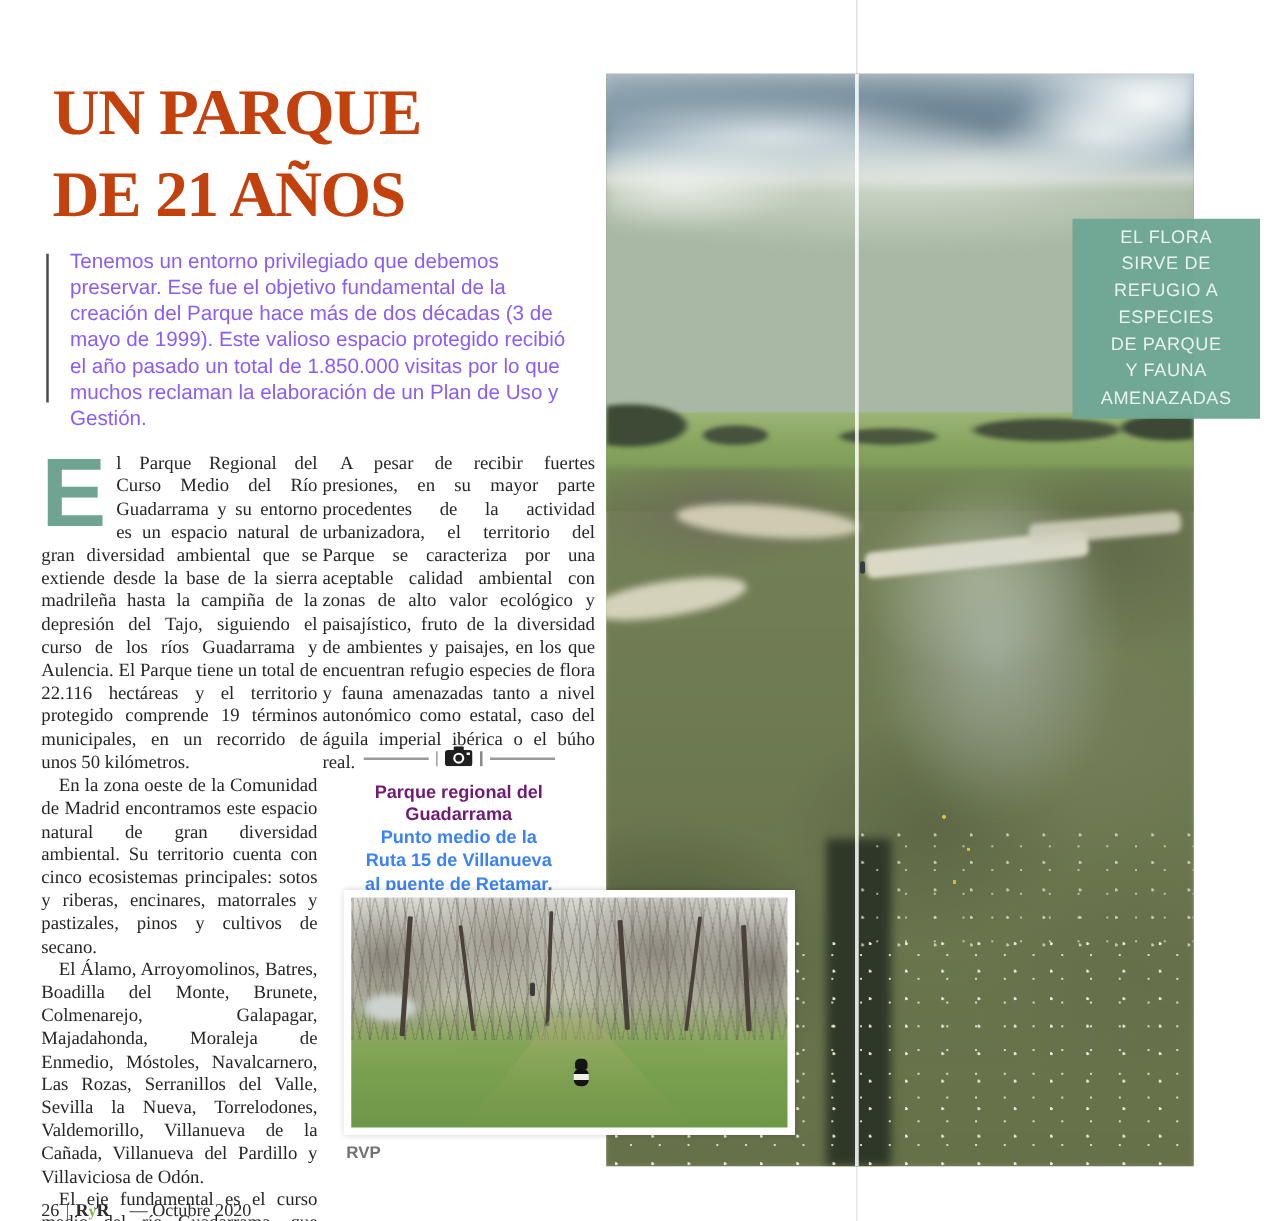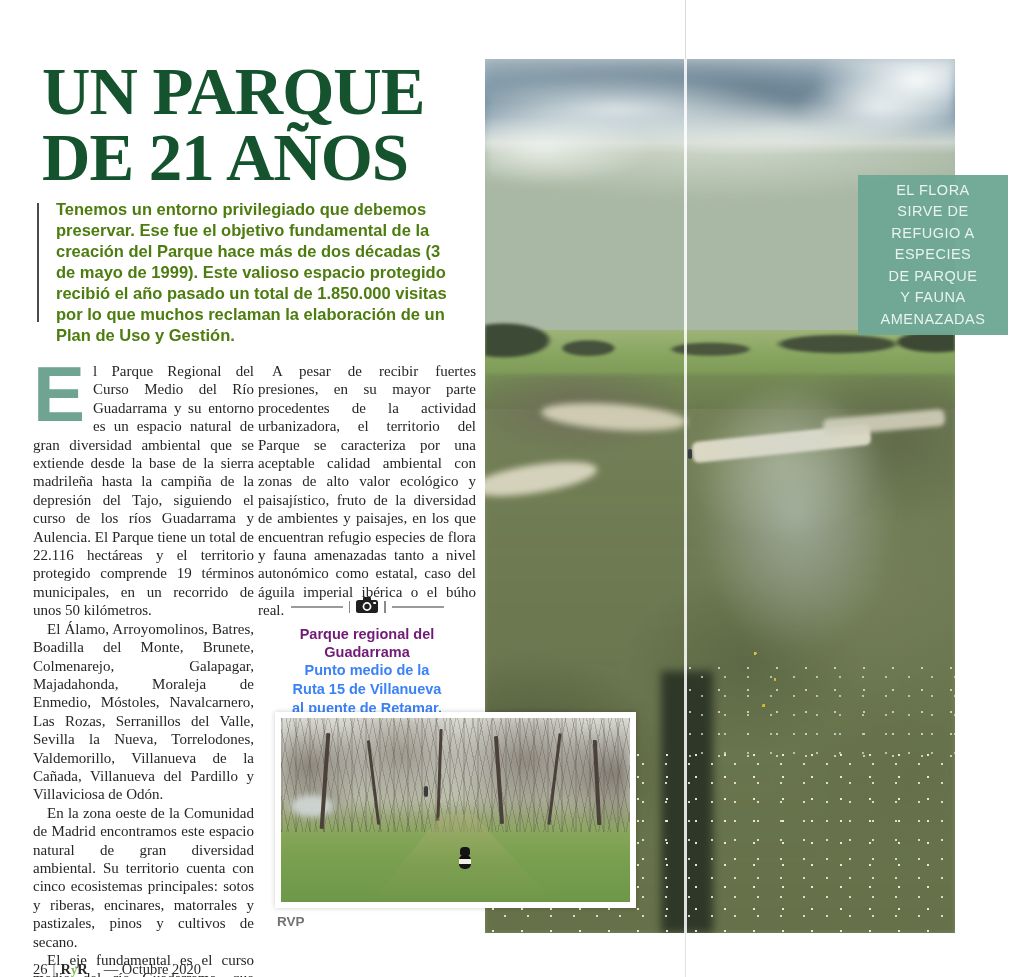--- a/index.html
+++ b/index.html
@@ -3,28 +3,28 @@
 <meta charset="utf-8">
 <style>
   html,body{margin:0;padding:0;}
   body{
     position:relative;width:1024px;height:977px;overflow:hidden;
     background:#ffffff;font-family:"Liberation Sans",sans-serif;
   }
   
   .headline{
     position:absolute;left:42px;top:58px;
-    font-family:"Liberation Serif",serif;font-weight:700;color:#14532d;
-    font-size:67px;line-height:66px;letter-spacing:-1px;
+    font-family:"Liberation Serif",serif;font-weight:700;color:#c2410c;
+    font-size:52px;line-height:66px;letter-spacing:-1px;
   }
   
   .lead-bar{position:absolute;left:37px;top:203px;width:2px;height:119px;background:#4a4a48;}
   .lead{
     position:absolute;left:56px;top:199px;width:404px;
-    font-weight:700;font-size:16.5px;line-height:21px;color:#4d7c0f;
+    font-weight:400;font-size:16.5px;line-height:21px;color:#8b5cf6;
   }
   
   .col{
     position:absolute;top:362px;
     font-family:"Liberation Serif",serif;font-size:15px;line-height:18.4px;
     color:#262624;text-align:justify;
   }
   .col1{left:33px;width:221px;}
   .col2{left:258px;width:218px;}
   .col p{margin:0;}
@@ -171,22 +171,22 @@
 <div class="headline">
   <div>UN PARQUE</div>
   <div>DE 21 AÑOS</div>
 </div>
 
 <div class="lead-bar"></div>
 <div class="lead">Tenemos un entorno privilegiado que debemos preservar. Ese fue el objetivo fundamental de la creación del Parque hace más de dos décadas (3 de mayo de 1999). Este valioso espacio protegido recibió el año pasado un total de 1.850.000 visitas por lo que muchos reclaman la elaboración de un Plan de Uso y Gestión.</div>
 
 <div class="col col1">
   <p><span class="dropcap">E</span><span>l Parque Regional del Curso Medio del Río Guadarrama y su entorno es un espacio natural de gran diversidad ambiental que se extiende desde la base de la sierra madrileña hasta la campiña de la depresión del Tajo, siguiendo el curso de los ríos Guadarrama y Aulencia. El Parque tiene un total de 22.116 hectáreas y el territorio protegido comprende 19 términos municipales, en un recorrido de unos 50 kilómetros.</span></p>
+  <p class="indent">En la zona oeste de la Comunidad de Madrid encontramos este espacio natural de gran diversidad ambiental. Su territorio cuenta con cinco ecosistemas principales: sotos y riberas, encinares, matorrales y pastizales, pinos y cultivos de secano.</p>
   <p class="indent">El Álamo, Arroyomolinos, Batres, Boadilla del Monte, Brunete, Colmenarejo, Galapagar, Majadahonda, Moraleja de Enmedio, Móstoles, Navalcarnero, Las Rozas, Serranillos del Valle, Sevilla la Nueva, Torrelodones, Valdemorillo, Villanueva de la Cañada, Villanueva del Pardillo y Villaviciosa de Odón.</p>
-  <p class="indent">En la zona oeste de la Comunidad de Madrid encontramos este espacio natural de gran diversidad ambiental. Su territorio cuenta con cinco ecosistemas principales: sotos y riberas, encinares, matorrales y pastizales, pinos y cultivos de secano.</p>
   <p class="indent">El eje fundamental es el curso medio del río Guadarrama, que discurre de norte a sur entre los municipios de Galapagar y Batres. Su principal afluente en este tramo es el río Aulencia, que nace en las laderas del monte Abantos para, tras abastecer al Embalse de Valmayor, unirse al Gua-</p>
 </div>
 
 <div class="col col2">
   <p class="indent">A pesar de recibir fuertes presiones, en su mayor parte procedentes de la actividad urbanizadora, el territorio del Parque se caracteriza por una aceptable calidad ambiental con zonas de alto valor ecológico y paisajístico, fruto de la diversidad de ambientes y paisajes, en los que encuentran refugio especies de flora y fauna amenazadas tanto a nivel autonómico como estatal, caso del águila imperial ibérica o el búho real.</p>
 </div>
 
 <div class="caption-block">
   <div class="ornament">
     <span class="orn-line"></span>

